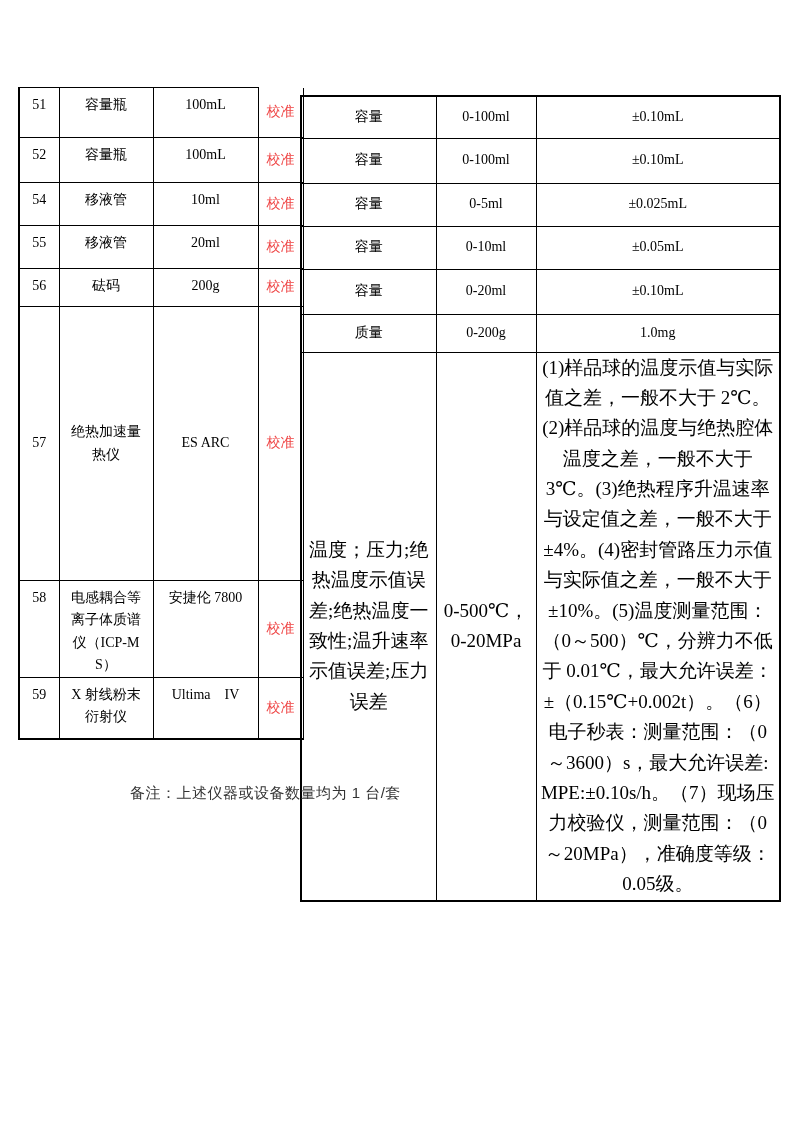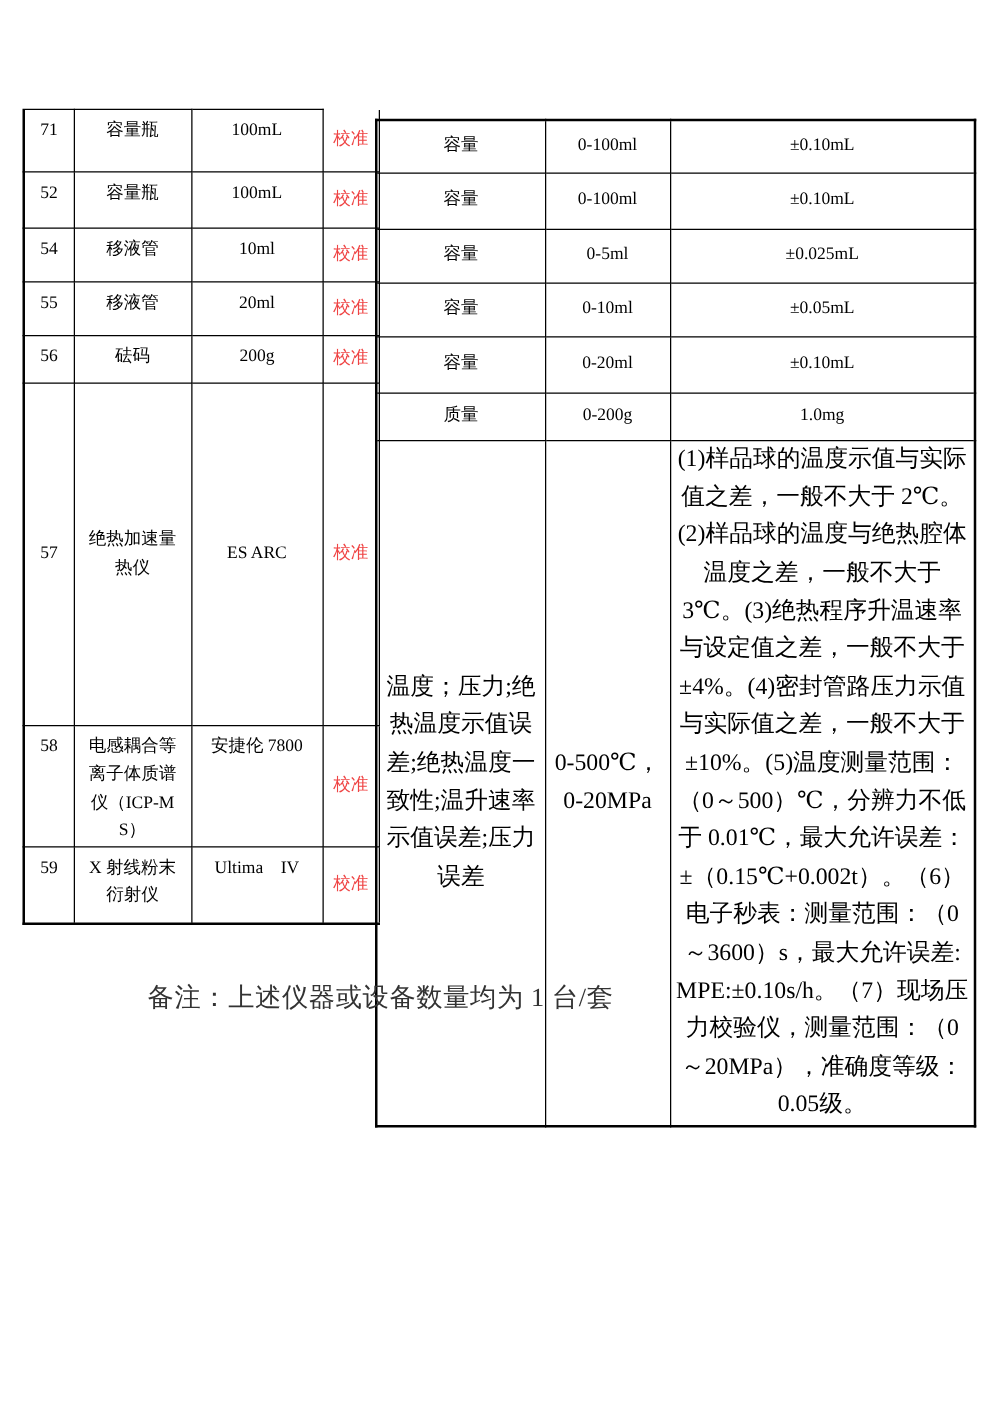--- a/index.html
+++ b/index.html
@@ -14,40 +14,40 @@
     vertical-align:middle; font-size:14px; line-height:1.6;
     white-space:pre-line; overflow:hidden; word-break:break-all;
   }
   #tableA { left:18px; top:87px; width:284px; border-left:2px solid #000; border-bottom:2px solid #000; }
   #tableA td.no-top { border-top:none; }
   #tableB { left:300px; top:95px; width:479px; border:2px solid #000; }
   td.top { vertical-align:top; padding-top:6px; }
   td.method { color:#ef4444; }
   td.small { font-size:19px; }
   .note {
-    position:absolute; left:118px; top:784px;
-    font-family:Liberation Serif, serif;
-    font-size:21px; color:#333; letter-spacing:0.5px;
+    position:absolute; left:130px; top:784px;
+    font-family:Liberation Sans, sans-serif;
+    font-size:15px; color:#333; letter-spacing:0.5px;
   }
 </style>
 </head>
 <body>
 
 <div class="page">
 
   <table id="tableA">
     <colgroup>
         <col style="width:40px">
         <col style="width:94px">
         <col style="width:105px">
         <col style="width:45px">
       </colgroup>
     <tbody>
         <tr style="height:50px">
-      <td class="top">71</td>
+      <td class="top">51</td>
       <td class="top">容量瓶</td>
       <td class="top">100mL</td>
       <td class="method no-top">校准</td>
     </tr>
     <tr style="height:45px">
       <td class="top">52</td>
       <td class="top">容量瓶</td>
       <td class="top">100mL</td>
       <td class="method">校准</td>
     </tr>

